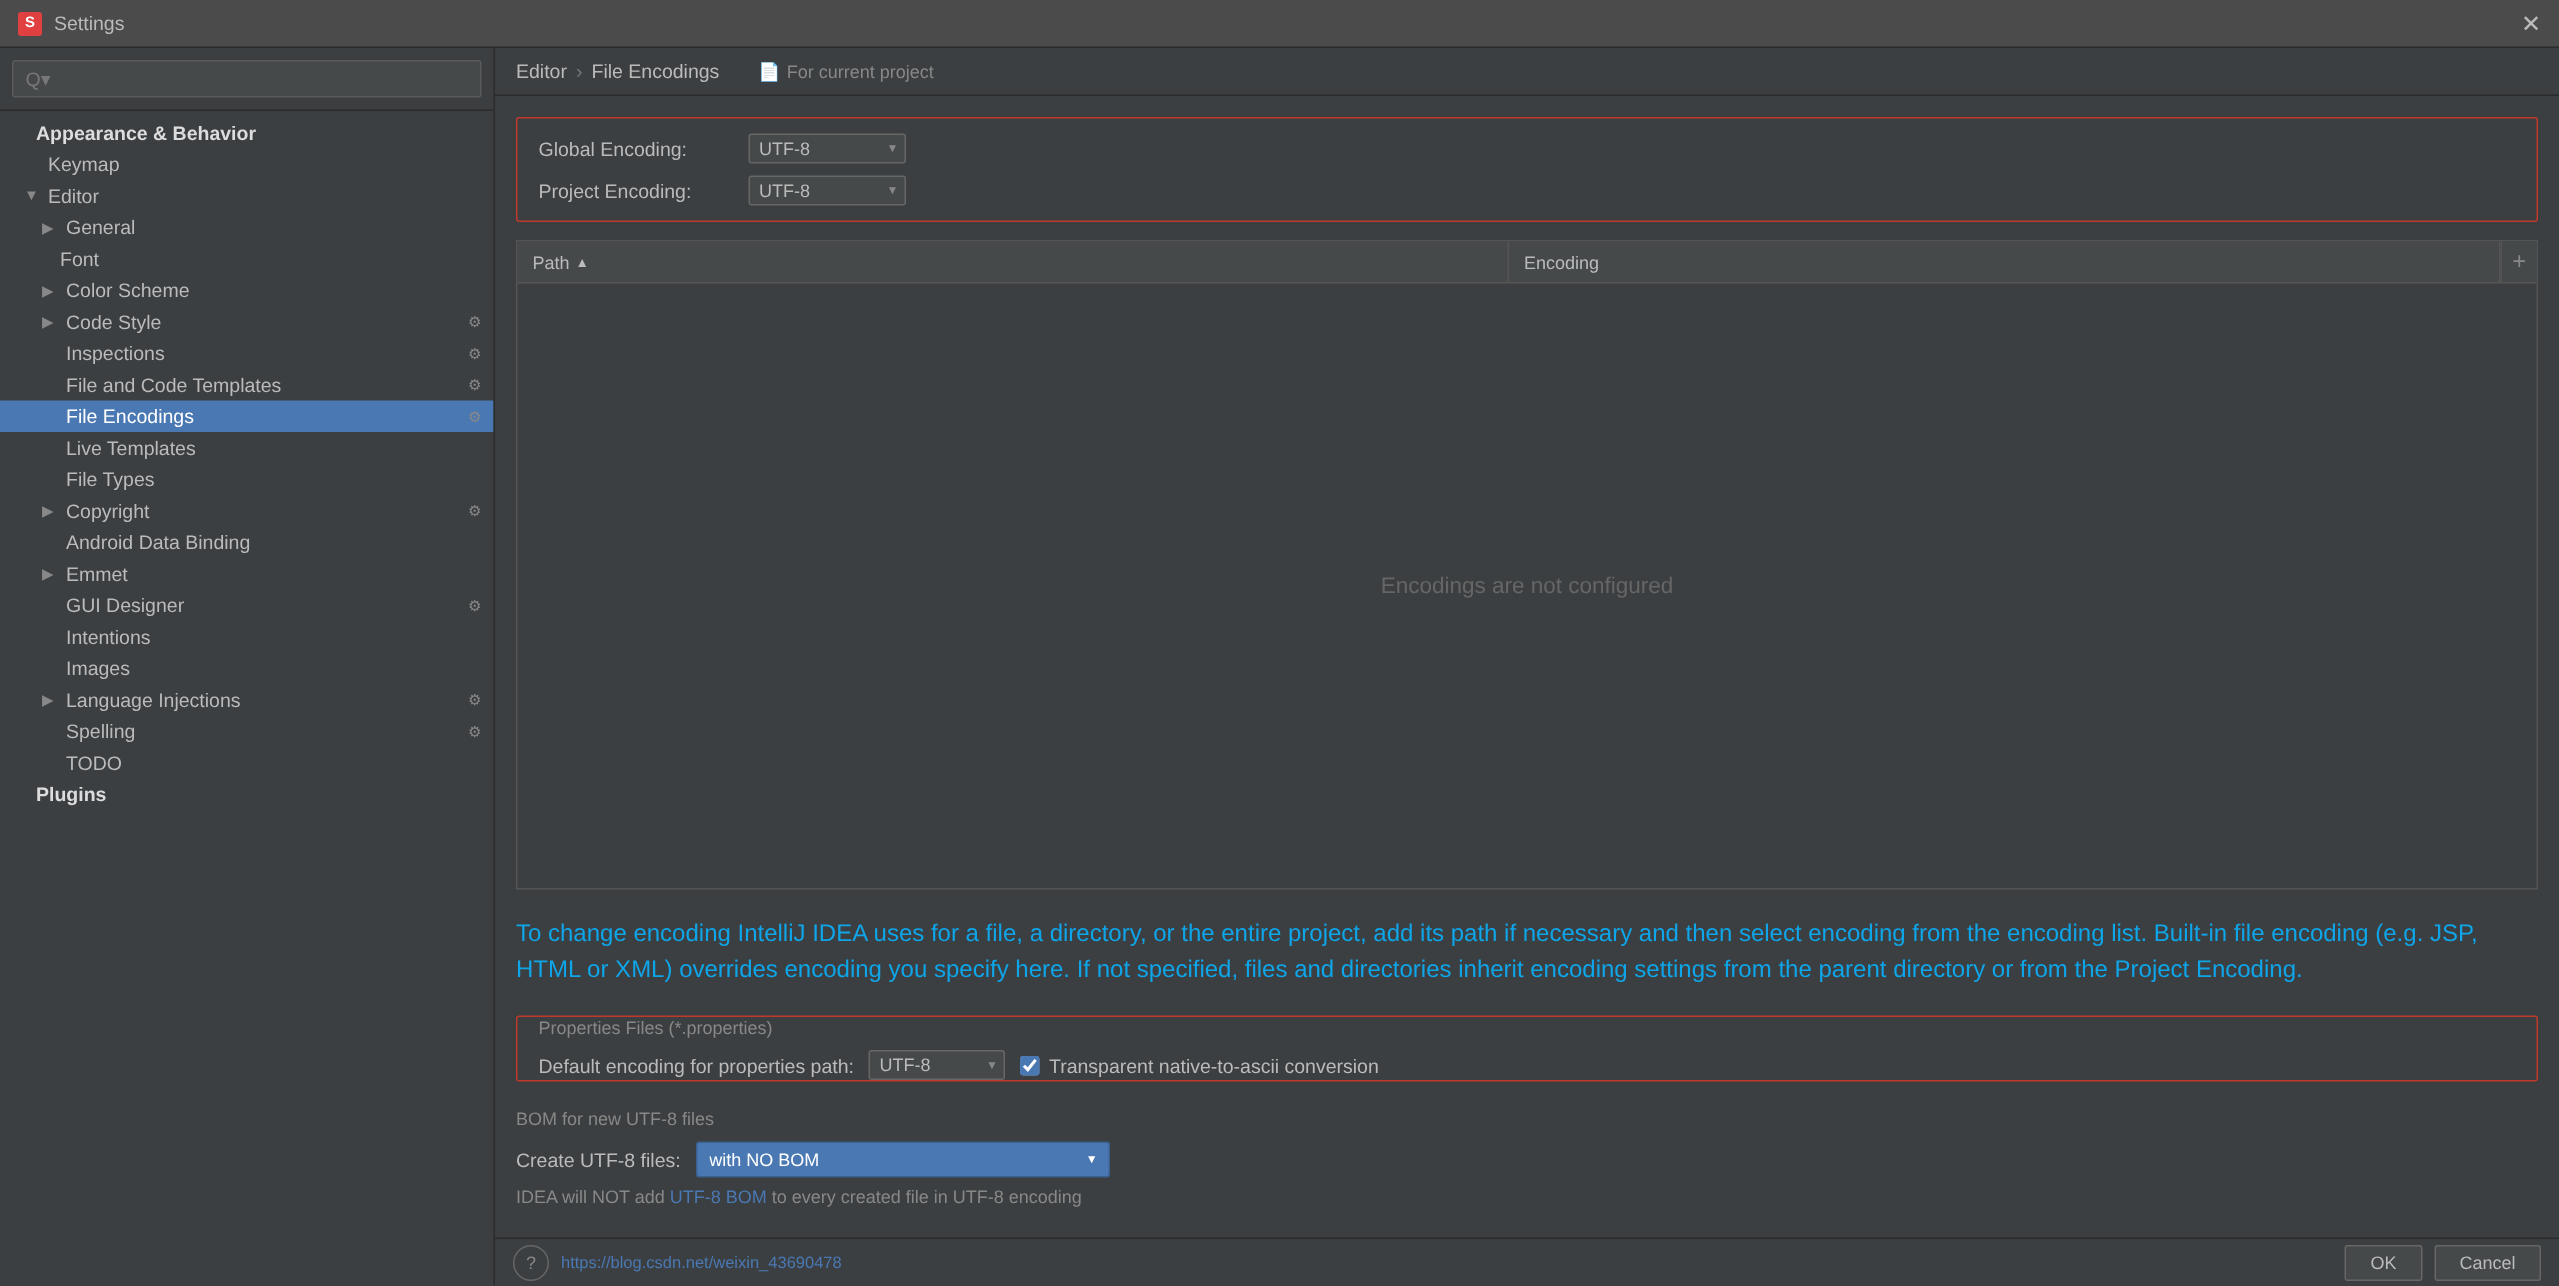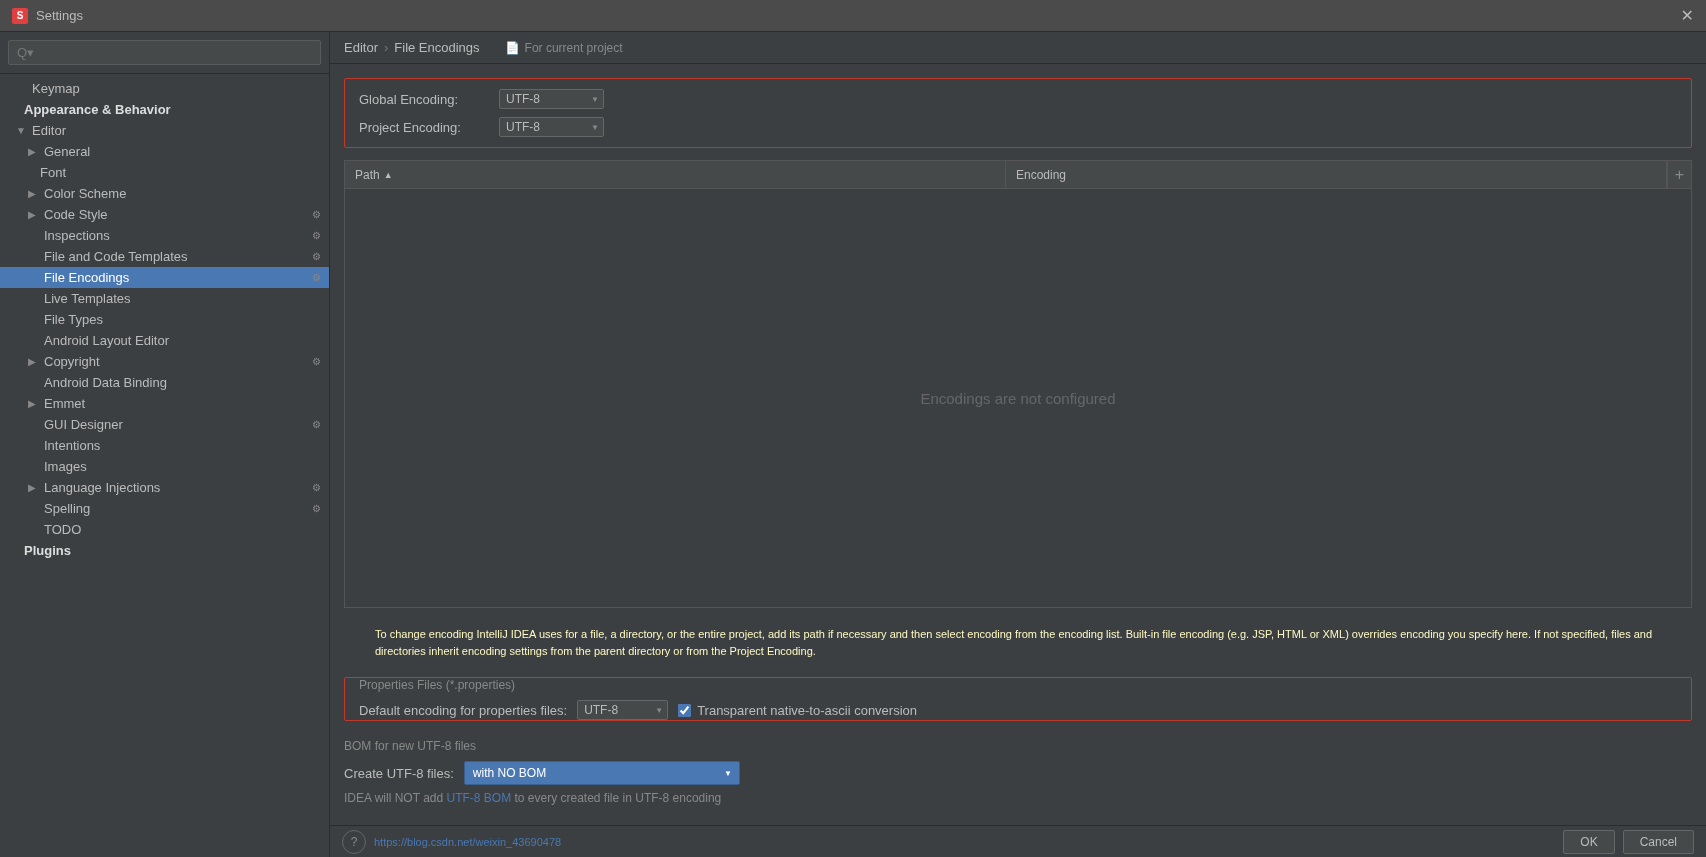--- a/index.html
+++ b/index.html
@@ -242,25 +242,24 @@
     }
     .table-empty {
       flex: 1;
       display: flex;
       align-items: center;
       justify-content: center;
       color: #666;
       font-size: 15px;
     }
     .info-text {
-      color: #fef9c3;
-      font-size: 11px;
+      color: #0ea5e9;
+      font-size: 16px;
       line-height: 1.5;
       padding: 6px 0;
-      margin-left: 31px;
     }
     
     .properties-section {
       border: 1px solid #c0392b;
       padding: 0 14px;
       background: #3c3f41;
       border-radius: 2px;
     }
     .properties-title {
       color: #888;
@@ -376,27 +375,27 @@
   <span class="title-bar-close">✕</span>
 </div>
 
 <div class="main-container">
 
   <div class="sidebar">
     <div class="search-box">
       <input class="search-input" type="text" placeholder="Q▾" style="">
     </div>
     <div class="sidebar-tree" id="sidebar-tree">
+        <div class="tree-item level-0">
+          <span class="arrow"></span>
+          <span class="label">Appearance &amp; Behavior</span>
+        </div>
         <div class="tree-item level-1">
           <span class="arrow"></span>
           <span class="label">Keymap</span>
-        </div>
-        <div class="tree-item level-0">
-          <span class="arrow"></span>
-          <span class="label">Appearance &amp; Behavior</span>
         </div>
         <div class="tree-item level-1">
           <span class="arrow">▼</span>
           <span class="label">Editor</span>
         </div>
         <div class="tree-item level-2">
           <span class="arrow">▶</span>
           <span class="label">General</span>
         </div>
         <div class="tree-item level-3">
@@ -427,24 +426,20 @@
           <span class="label">File Encodings</span>
           <span class="icon-badge">⚙</span>
         </div>
         <div class="tree-item level-2">
           <span class="arrow"></span>
           <span class="label">Live Templates</span>
         </div>
         <div class="tree-item level-2">
           <span class="arrow"></span>
           <span class="label">File Types</span>
-        </div>
-        <div class="tree-item level-2">
-          <span class="arrow"></span>
-          <span class="label">Android Layout Editor</span>
         </div>
         <div class="tree-item level-2">
           <span class="arrow">▶</span>
           <span class="label">Copyright</span>
           <span class="icon-badge">⚙</span>
         </div>
         <div class="tree-item level-2">
           <span class="arrow"></span>
           <span class="label">Android Data Binding</span>
         </div>
@@ -527,21 +522,21 @@
           <div class="table-add-btn">+</div>
         </div>
         <div class="table-empty">Encodings are not configured</div>
       </div>
 
       <div class="info-text">To change encoding IntelliJ IDEA uses for a file, a directory, or the entire project, add its path if necessary and then select encoding from the encoding list. Built-in file encoding (e.g. JSP, HTML or XML) overrides encoding you specify here. If not specified, files and directories inherit encoding settings from the parent directory or from the Project Encoding.</div>
 
       <div class="properties-section">
         <div class="properties-title">Properties Files (*.properties)</div>
         <div class="properties-row">
-          <span>Default encoding for properties files:</span>
+          <span>Default encoding for properties path:</span>
           <div class="select-wrapper">
             <select class="encoding-select" id="properties-encoding-select"><option value="UTF-8">UTF-8</option><option value="UTF-16">UTF-16</option><option value="ISO-8859-1">ISO-8859-1</option></select>
           </div>
           <div class="checkbox-wrapper">
             <input type="checkbox" id="transparent-checkbox" checked="" style="">
             <label for="transparent-checkbox">Transparent native-to-ascii conversion</label>
           </div>
         </div>
       </div>
 

